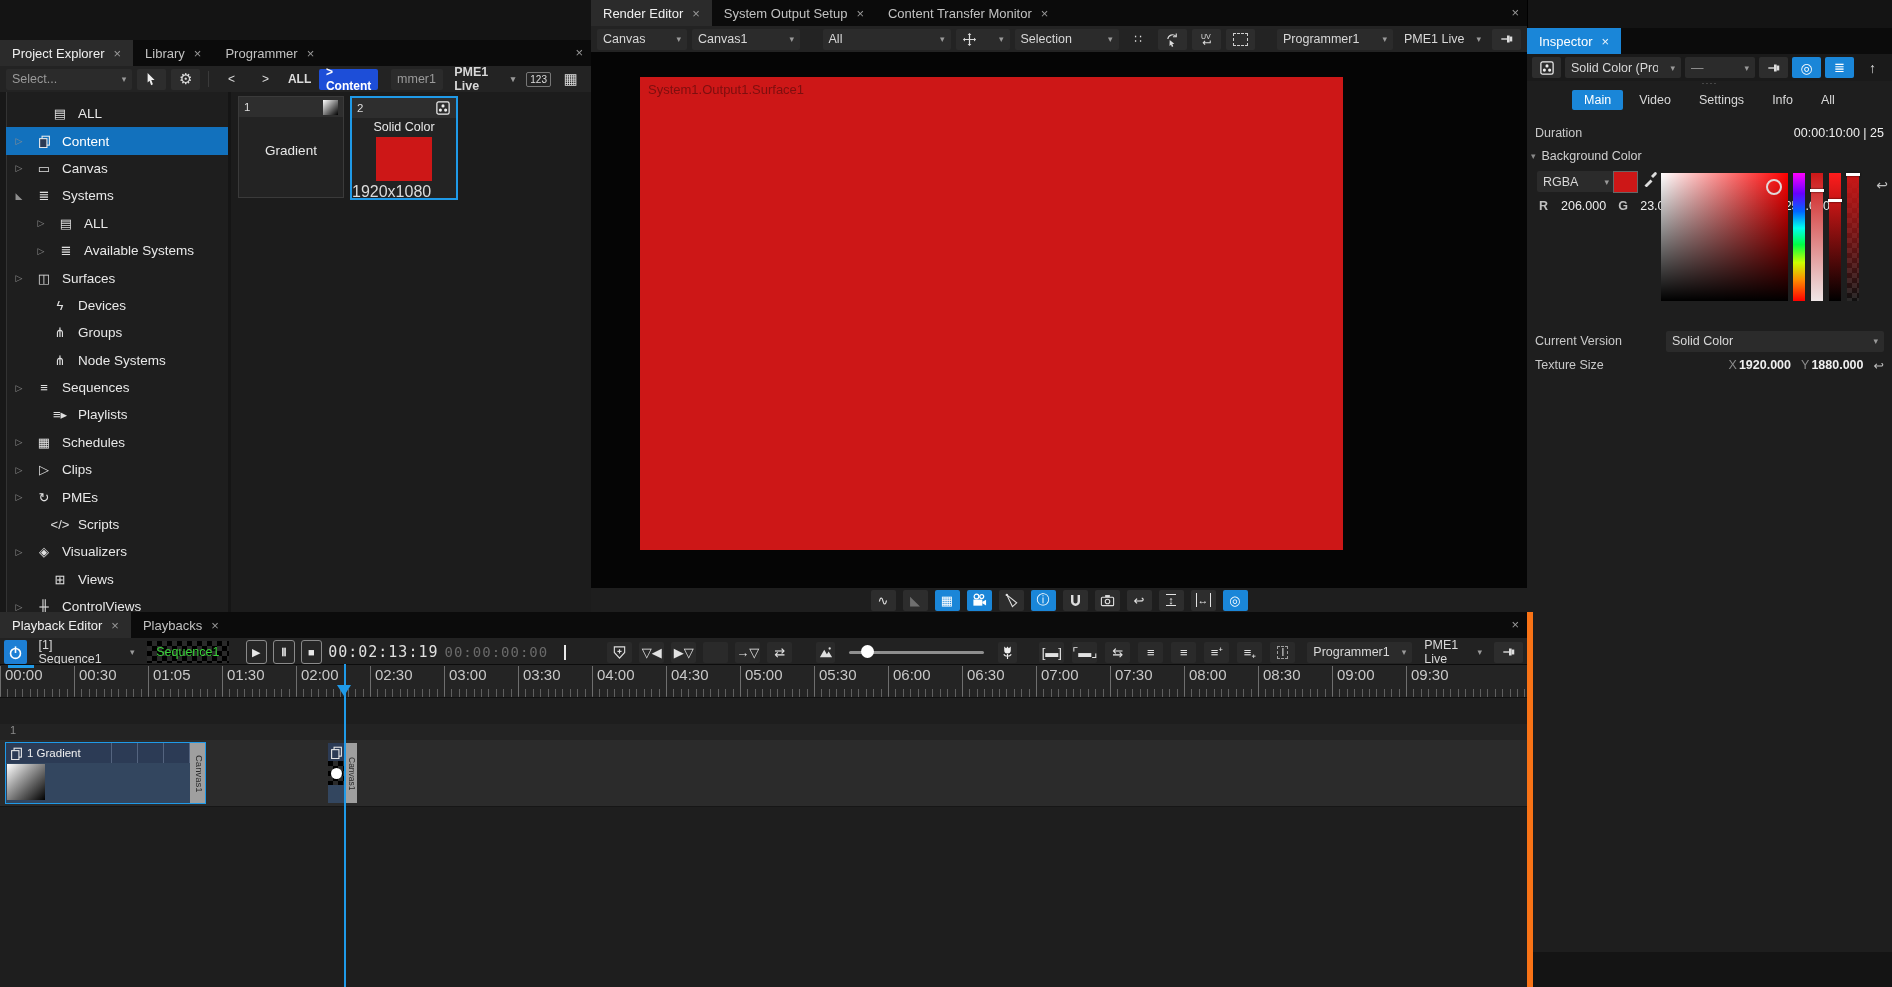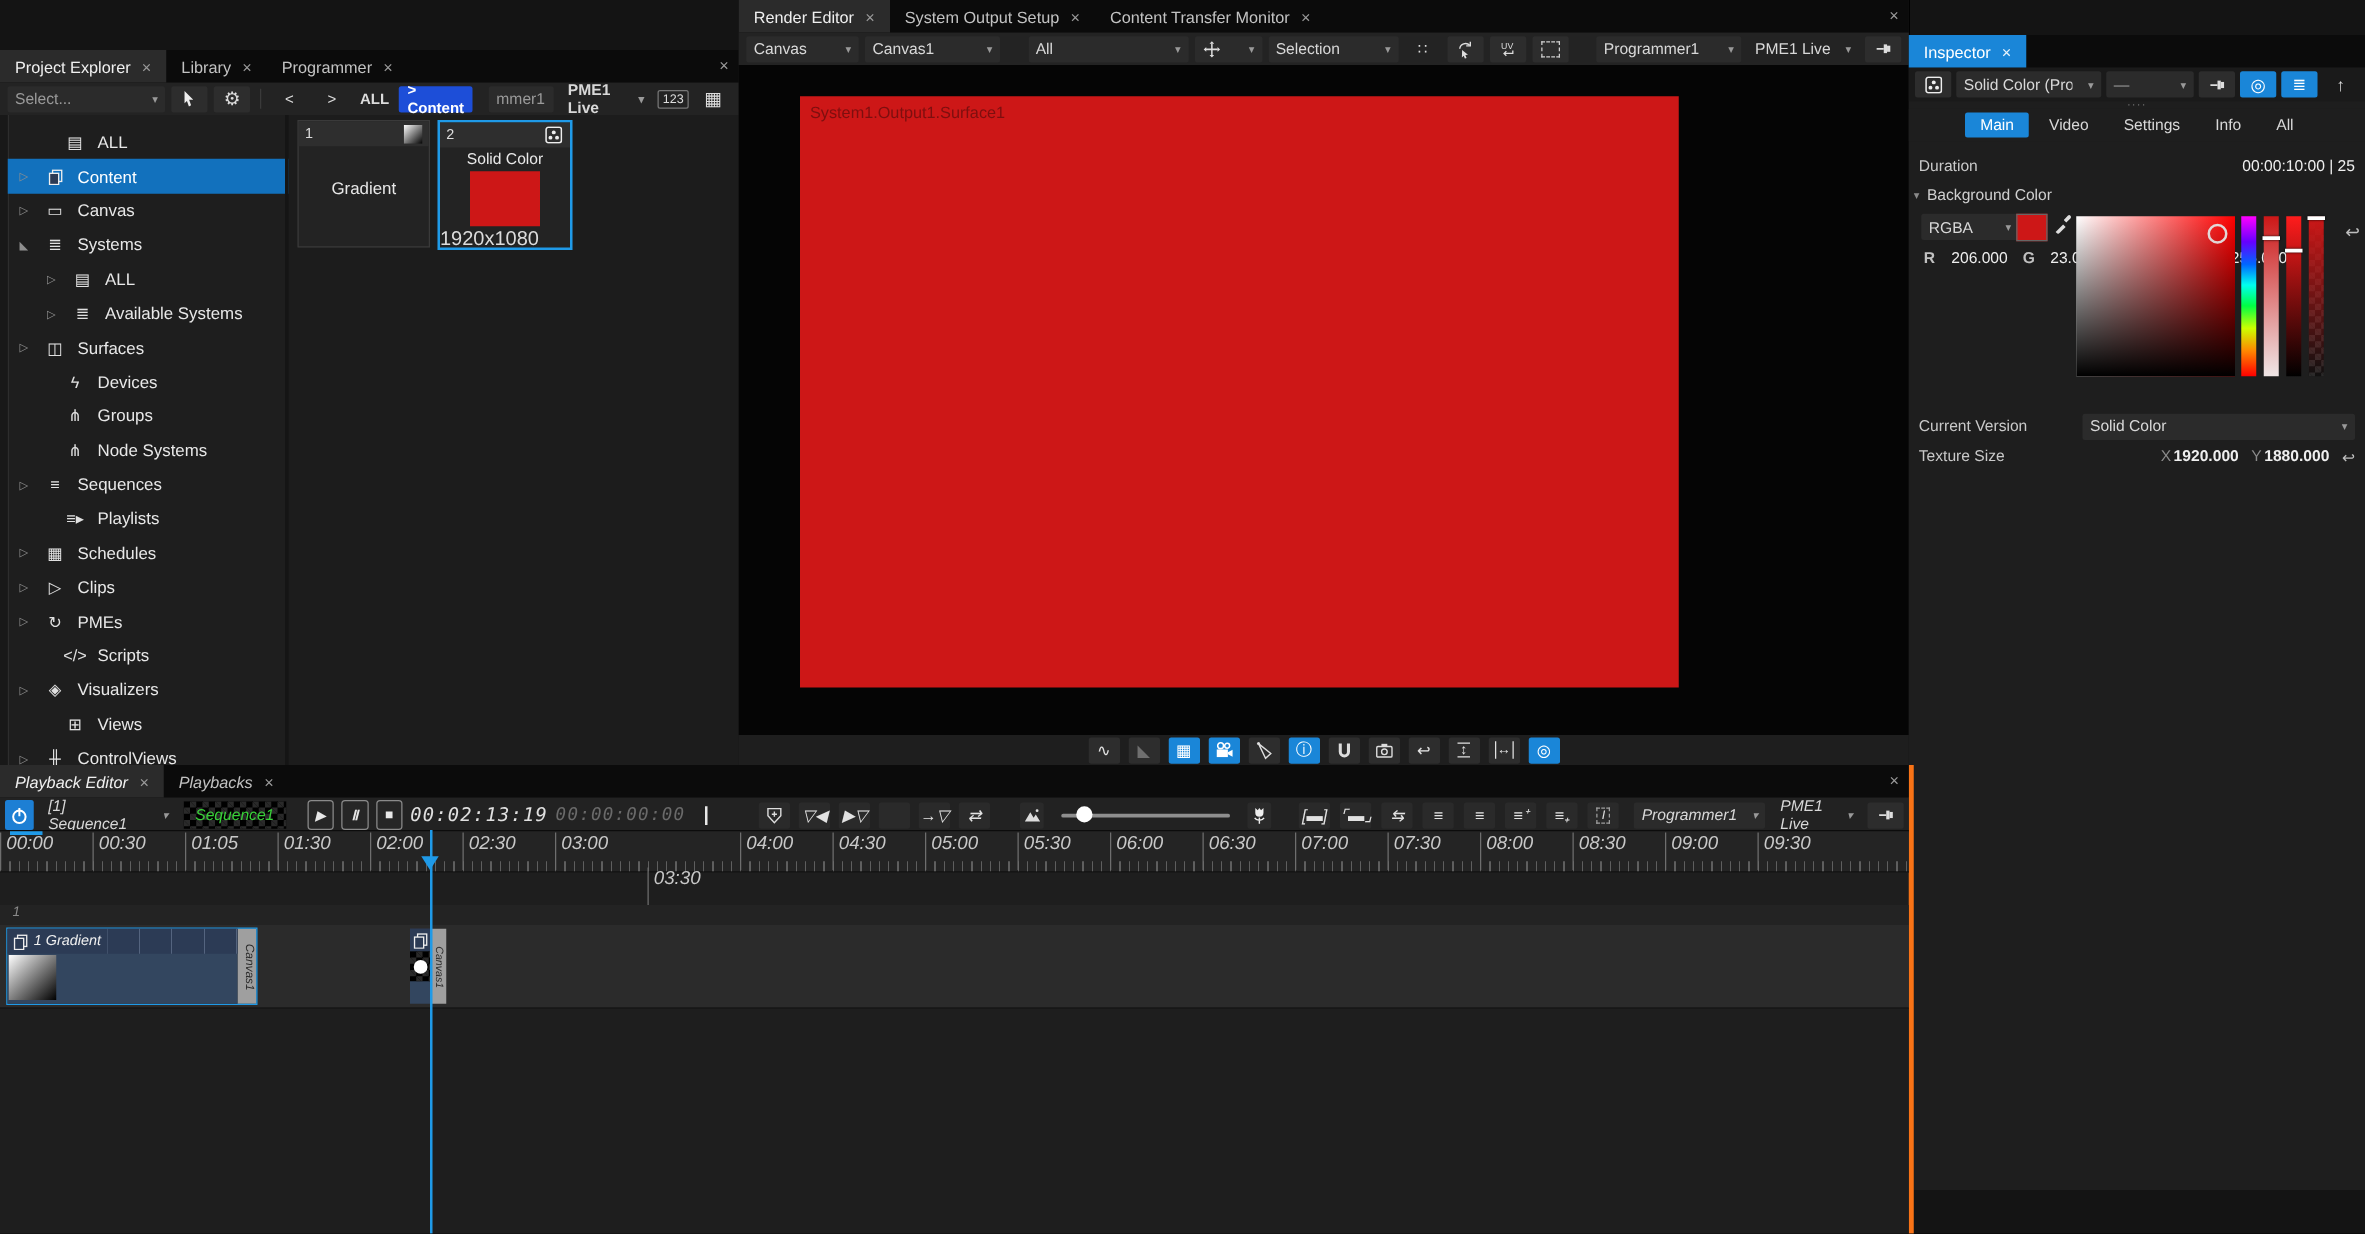--- a/index.html
+++ b/index.html
@@ -3,21 +3,21 @@
 <meta charset="utf-8">
 <style>
   html,body{margin:0;padding:0;background:#000;}
   #app{position:relative;width:1892px;height:987px;background:#141414;overflow:hidden;
        font-family:"Liberation Sans",sans-serif;color:#e6e6e6;font-size:13px;
        -webkit-font-smoothing:antialiased;}
   .panel{position:absolute;background:#1e1e1e;}
   #left-panel{left:0;top:0;width:591px;height:612px;border-right:1px solid #000;margin-top:40px;}
   #render-panel{left:591px;top:0;width:936px;height:612px;border-right:1px solid #000;}
   #inspector-panel{left:1527px;top:0;width:365px;height:924px;margin-top:28px;}
-  #playback-panel{left:0;top:612px;width:1527px;height:375px;border-right:4px solid #f97316;font-style:italic;}
+  #playback-panel{left:0;top:612px;width:1527px;height:375px;border-right:6px solid #f97316;}
 
   
   .tabbar{height:26px;background:#0b0b0b;display:flex;align-items:stretch;position:relative;}
   .tab{display:flex;align-items:center;gap:9px;padding:0 12px;color:#c2c2c2;font-size:13px;cursor:default;}
   .tab.active{background:#2b2b2b;color:#f0f0f0;}
   .tab .close-x{color:#9a9a9a;font-size:13px;}
   .tab .close-x::after{content:"×";}
   .tab.blue{background:#1a86d8;color:#fff;}
   .tab.blue .close-x{color:#eaf4fc;}
   .bar-close{position:absolute;right:8px;top:5px;color:#9a9a9a;font-size:13px;}
@@ -810,21 +810,21 @@
       <div class="ticks"></div>
       <div>
 
       <span class="rlbl" style="left: 0px;">00:00</span>
           <span class="rlbl" style="left: 74px;">00:30</span>
           <span class="rlbl" style="left: 148px;">01:05</span>
           <span class="rlbl" style="left: 222px;">01:30</span>
           <span class="rlbl" style="left: 296px;">02:00</span>
           <span class="rlbl" style="left: 370px;">02:30</span>
           <span class="rlbl" style="left: 444px;">03:00</span>
-          <span class="rlbl" style="left: 518px; margin-top: 28px;">03:30</span>
+          <span class="rlbl" style="left: 518px;">03:30</span>
           <span class="rlbl" style="left: 592px;">04:00</span>
           <span class="rlbl" style="left: 666px;">04:30</span>
           <span class="rlbl" style="left: 740px;">05:00</span>
           <span class="rlbl" style="left: 814px;">05:30</span>
           <span class="rlbl" style="left: 888px;">06:00</span>
           <span class="rlbl" style="left: 962px;">06:30</span>
           <span class="rlbl" style="left: 1036px;">07:00</span>
           <span class="rlbl" style="left: 1110px;">07:30</span>
           <span class="rlbl" style="left: 1184px;">08:00</span>
           <span class="rlbl" style="left: 1258px;">08:30</span>

